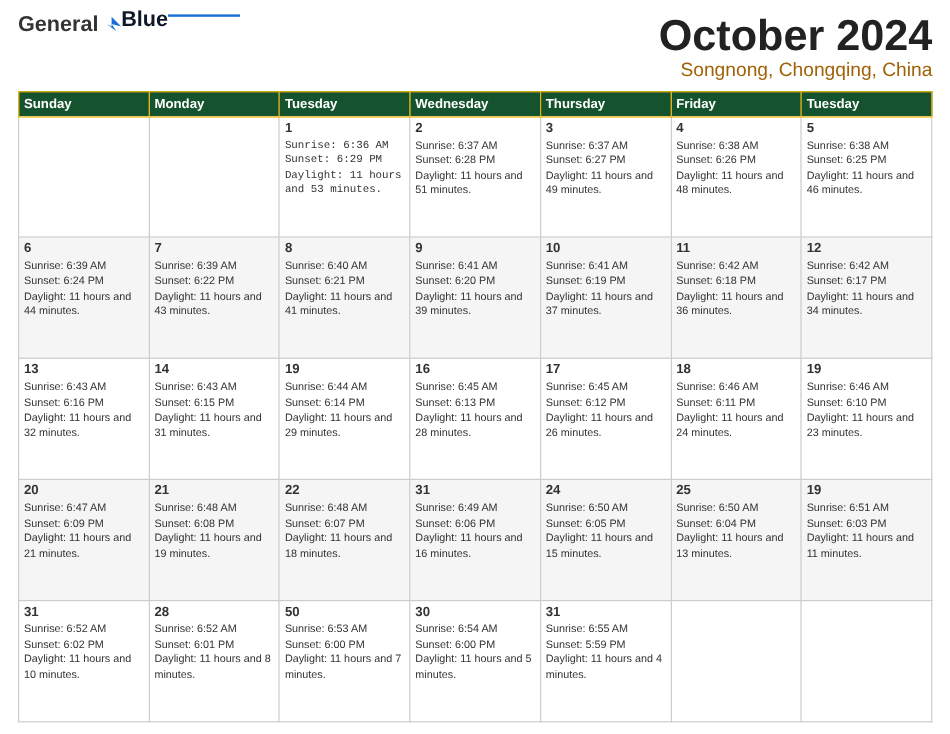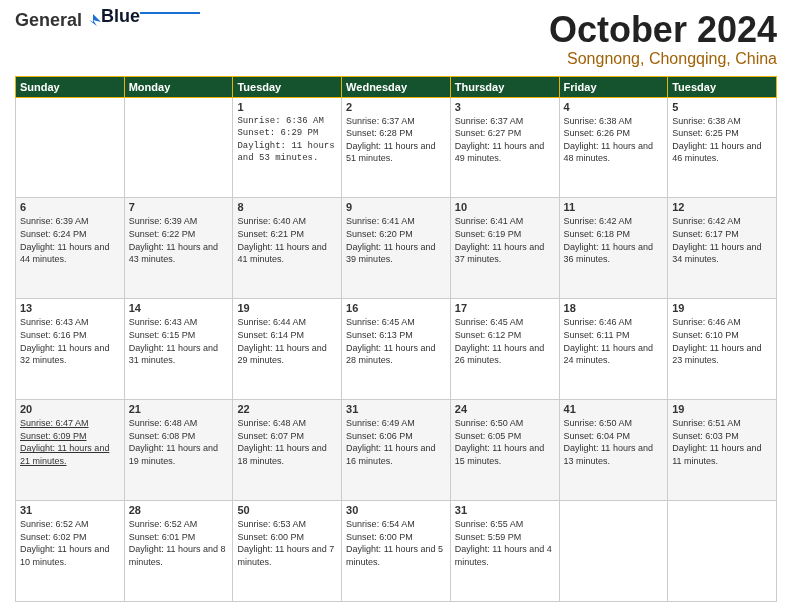--- a/index.html
+++ b/index.html
@@ -247,21 +247,21 @@
           <td>
             <span class="day-num">19</span>
             <div class="day-info" style="white-space: pre-line;">Sunrise: 6:46 AM
 Sunset: 6:10 PM
 Daylight: 11 hours and 23 minutes.</div>
           </td>
         </tr>
         <tr>
           <td>
             <span class="day-num">20</span>
-            <div class="day-info" style="white-space: pre-line; text-decoration: underline;">Sunrise: 6:47 AM
+            <div class="day-info" style="white-space: pre-line;">Sunrise: 6:47 AM
 Sunset: 6:09 PM
 Daylight: 11 hours and 21 minutes.</div>
           </td>
           <td>
             <span class="day-num">21</span>
             <div class="day-info" style="white-space: pre-line;">Sunrise: 6:48 AM
 Sunset: 6:08 PM
 Daylight: 11 hours and 19 minutes.</div>
           </td>
           <td>
@@ -276,21 +276,21 @@
 Sunset: 6:06 PM
 Daylight: 11 hours and 16 minutes.</div>
           </td>
           <td>
             <span class="day-num">24</span>
             <div class="day-info" style="white-space: pre-line;">Sunrise: 6:50 AM
 Sunset: 6:05 PM
 Daylight: 11 hours and 15 minutes.</div>
           </td>
           <td>
-            <span class="day-num">41</span>
+            <span class="day-num">25</span>
             <div class="day-info" style="white-space: pre-line;">Sunrise: 6:50 AM
 Sunset: 6:04 PM
 Daylight: 11 hours and 13 minutes.</div>
           </td>
           <td>
             <span class="day-num">19</span>
             <div class="day-info" style="white-space: pre-line;">Sunrise: 6:51 AM
 Sunset: 6:03 PM
 Daylight: 11 hours and 11 minutes.</div>
           </td>

